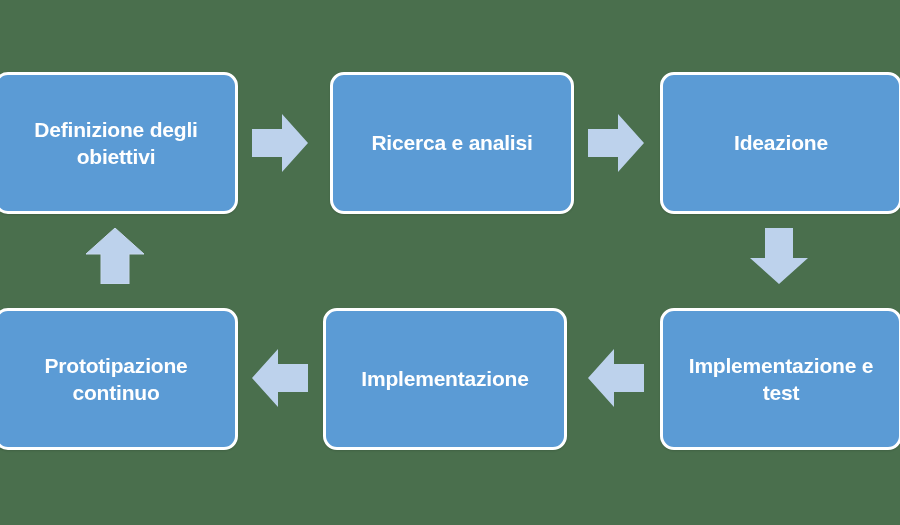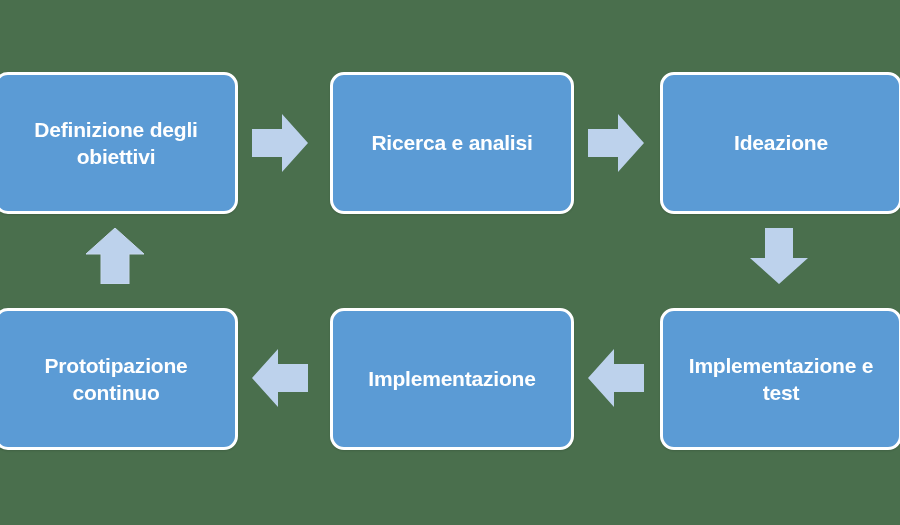--- a/index.html
+++ b/index.html
@@ -42,21 +42,21 @@
   }
   .node-label { display: block; }
 
   
   #node-definizione { left: -6px;  top: 72px;  width: 244px; height: 142px; }
   #node-ricerca     { left: 330px; top: 72px;  width: 244px; height: 142px; }
   #node-ideazione   { left: 660px; top: 72px;  width: 242px; height: 142px; }
 
   
   #node-miglioramento { left: -6px;  top: 308px; width: 244px; height: 142px; }
-  #node-implementazione { left: 330px; top: 308px; width: 244px; height: 142px; }
+  #node-implementazione { left: 323px; top: 308px; width: 244px; height: 142px; }
   #node-prototipazione { left: 660px; top: 308px; width: 242px; height: 142px; }
 
   
   .arrow {
     position: absolute;
   }
   .arrow svg { display: block; }
 
   #arrow-def-to-ricerca  { left: 252px; top: 112px; }
   #arrow-ricerca-to-idea { left: 588px; top: 112px; }

